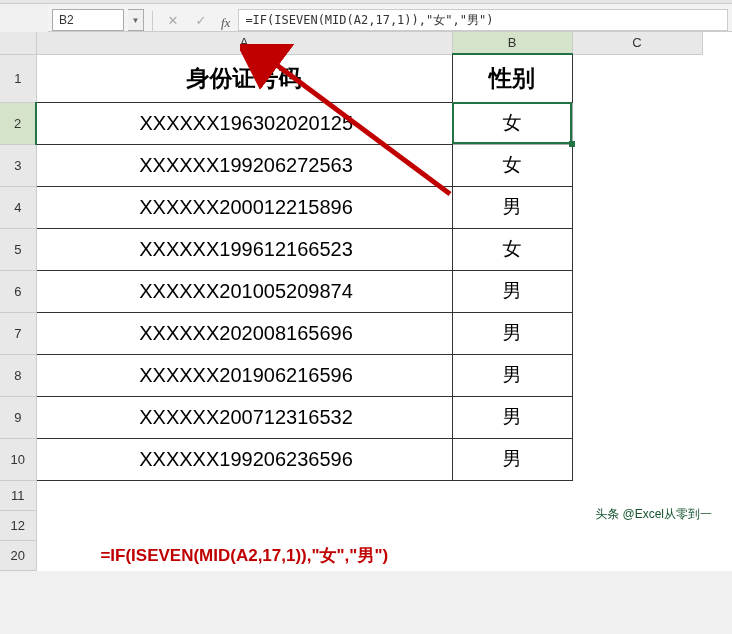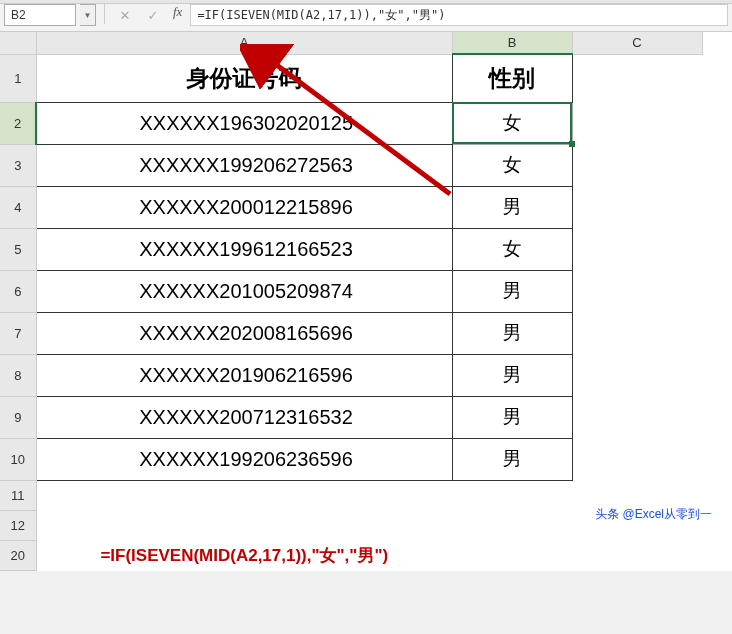--- a/index.html
+++ b/index.html
@@ -10,26 +10,27 @@
       width: 732px;
       overflow: hidden;
     }
     .top-area {
       background: #e6e6e6;
       border-bottom: 1px solid #ccc;
       height: 4px;
     }
     .formula-bar {
       display: flex;
-      align-items: flex-start;
+      align-items: flex-end;
       background: #f3f3f3;
       height: 28px;
       border-bottom: 1px solid #ccc;
       padding: 0 4px;
       gap: 4px;
+      margin-left: 48px;
     }
     .name-box {
       width: 72px;
       height: 22px;
       background: white;
       border: 1px solid #aaa;
       display: flex;
       align-items: center;
       padding: 0 6px;
       font-size: 12px;
@@ -171,21 +172,21 @@
       width: 220px;
       height: 180px;
       pointer-events: none;
       z-index: 10;
     }
     .watermark {
       position: absolute;
       right: 20px;
       bottom: 48px;
       font-size: 12px;
-      color: #1d4ed8;
+      color: #14532d;
       z-index: 5;
     }
     .col-A { width: 416px; }
     .col-B { width: 120px; }
     .col-C { width: 130px; }
   </style>
 </head>
 <body>
 
 <div class="top-area"></div>

